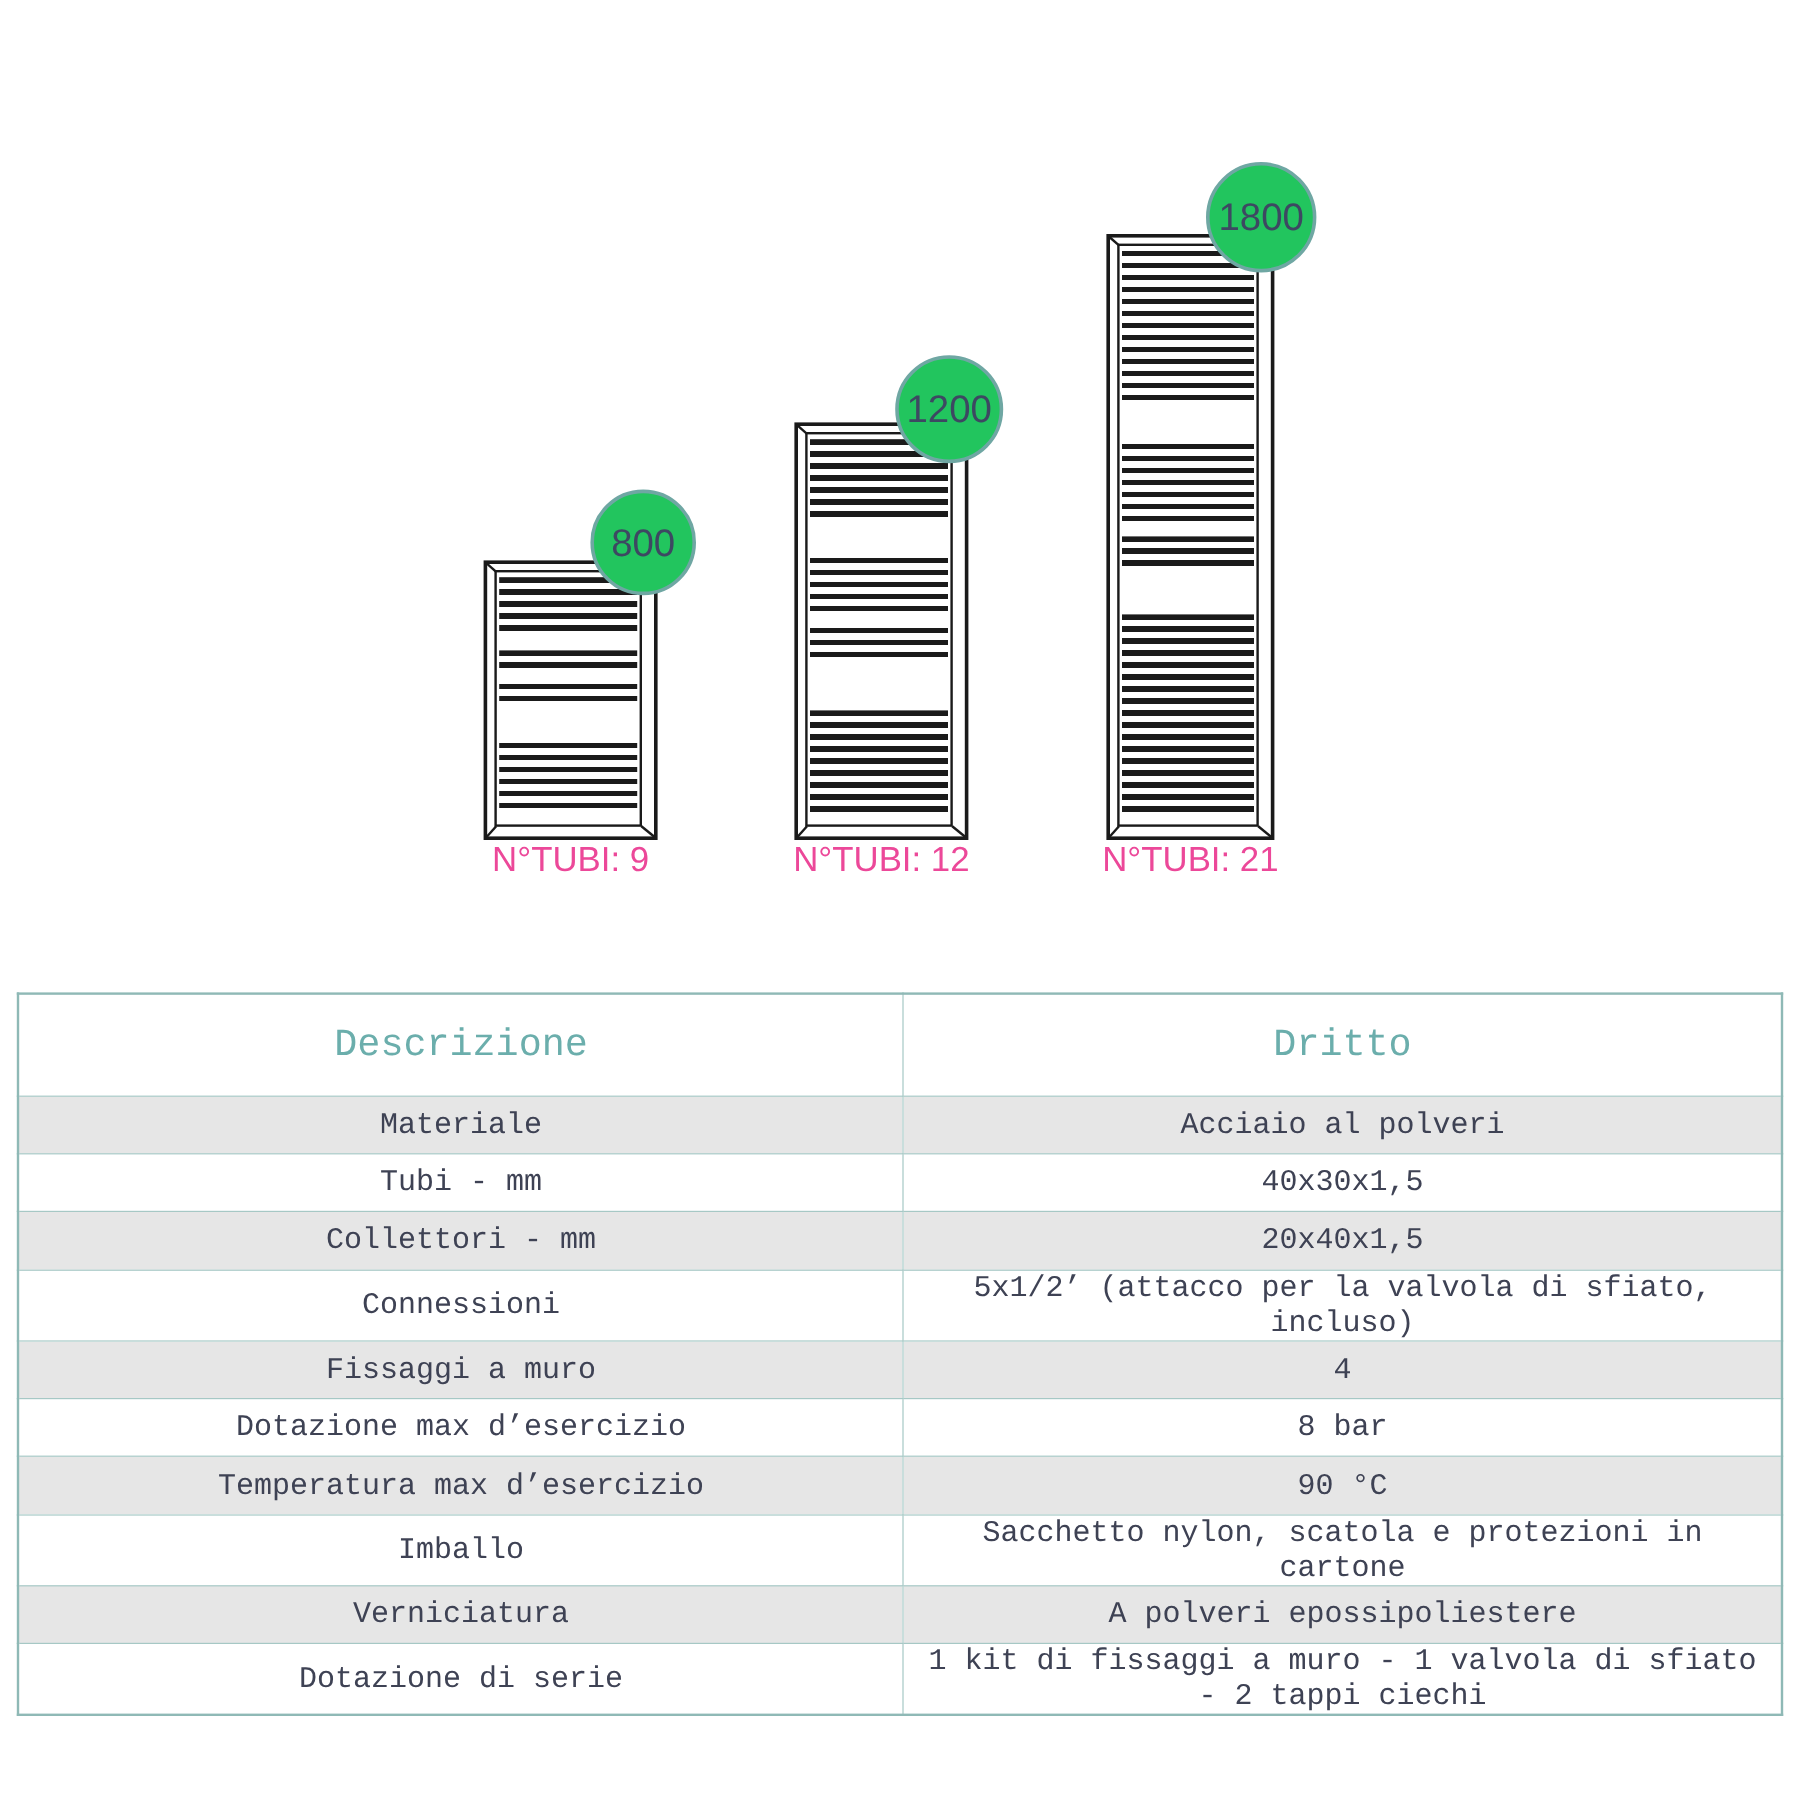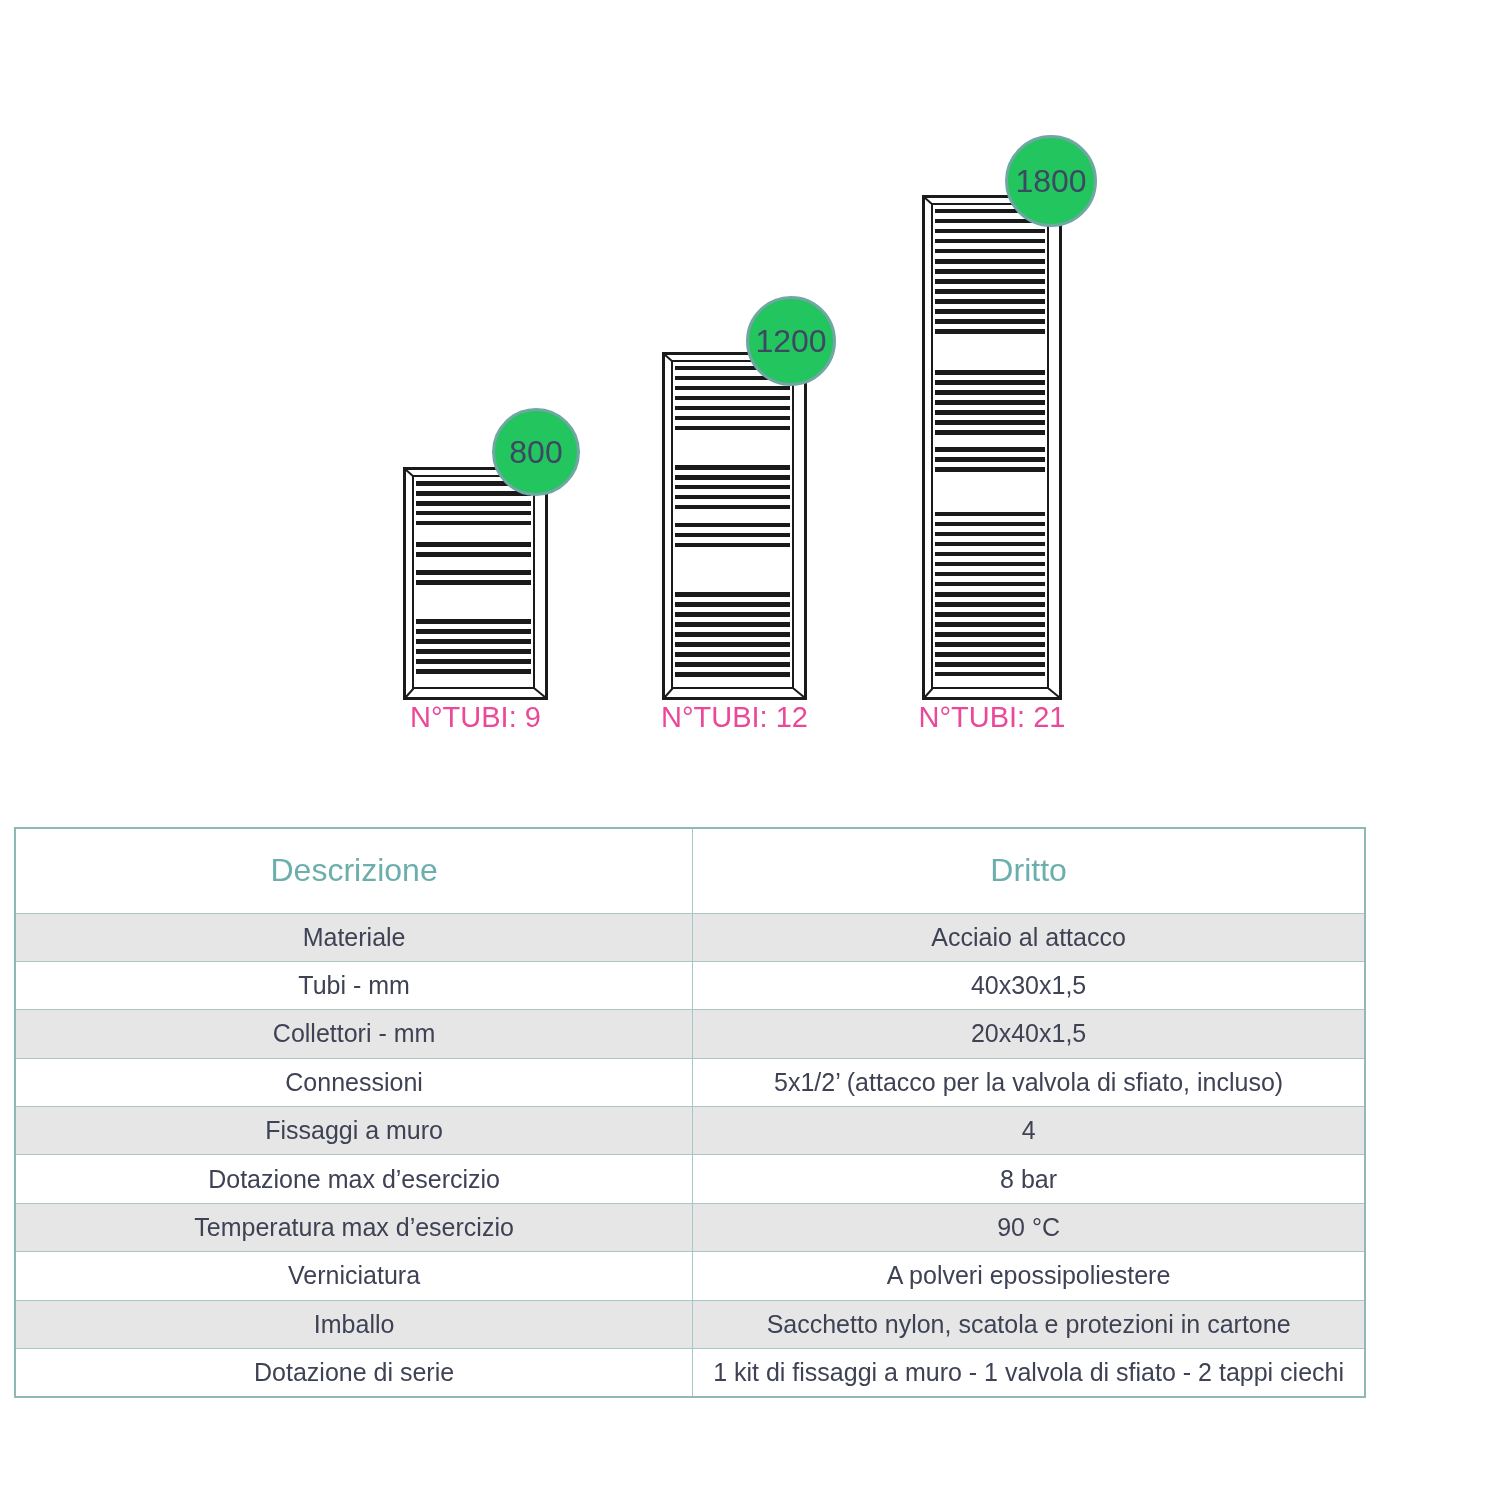--- a/index.html
+++ b/index.html
@@ -35,24 +35,24 @@
   .b3{left:1005px;top:135px;width:92px;height:92px;}
 
   
   .tube-label{position:absolute;top:701px;font-size:29px;color:#ec4899;text-align:center;}
   .l1{left:383px;width:185px;}
   .l2{left:642px;width:185px;}
   .l3{left:902px;width:180px;}
 
   
   table.spec{
-    position:absolute;left:14px;top:827px;width:1352px;
+    position:absolute;left:14px;top:827px;width:1472px;
     border-collapse:collapse;table-layout:fixed;
     border:2.5px solid #8FB9B6;
-    font-size:25px;color:#3E4254;
+    font-size:25px;color:#3E4254;font-family:Liberation Mono, monospace;
   }
   table.spec col.c1{width:50.2%;}
   table.spec th,table.spec td{
     border:1.5px solid #A6C8C5;text-align:center;vertical-align:middle;
     padding:0 10px;overflow:hidden;
   }
   tr.head-row{height:85px;}
   tr.head-row th{font-size:32px;font-weight:normal;color:#6BAEAC;background:#ffffff;}
   table.spec tbody tr{height:48.4px;}
   table.spec tbody tr:nth-child(odd){background:#E6E6E6;}
@@ -147,21 +147,21 @@
       </colgroup>
     <thead>
       <tr class="head-row">
         <th>Descrizione</th>
         <th>Dritto</th>
       </tr>
     </thead>
     <tbody>
       <tr>
         <td>Materiale</td>
-        <td>Acciaio al attacco</td>
+        <td>Acciaio al polveri</td>
       </tr>
       <tr>
         <td>Tubi - mm</td>
         <td>40x30x1,5</td>
       </tr>
       <tr>
         <td>Collettori - mm</td>
         <td>20x40x1,5</td>
       </tr>
       <tr>
@@ -174,27 +174,27 @@
       </tr>
       <tr>
         <td>Dotazione max d’esercizio</td>
         <td>8 bar</td>
       </tr>
       <tr>
         <td>Temperatura max d’esercizio</td>
         <td>90 °C</td>
       </tr>
       <tr>
+        <td>Imballo</td>
+        <td>Sacchetto nylon, scatola e protezioni in cartone</td>
+      </tr>
+      <tr>
         <td>Verniciatura</td>
         <td>A polveri epossipoliestere</td>
       </tr>
       <tr>
-        <td>Imballo</td>
-        <td>Sacchetto nylon, scatola e protezioni in cartone</td>
-      </tr>
-      <tr>
         <td>Dotazione di serie</td>
         <td>1 kit di fissaggi a muro - 1 valvola di sfiato - 2 tappi ciechi</td>
       </tr>
     </tbody>
   </table>
 
 </div>
 
 </body></html>

